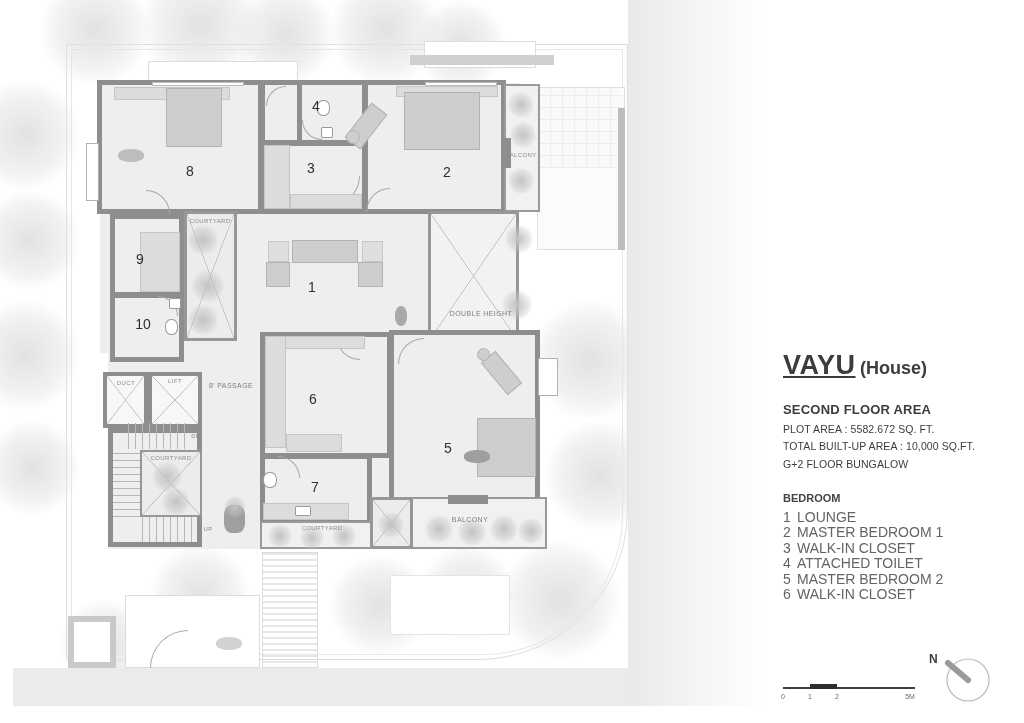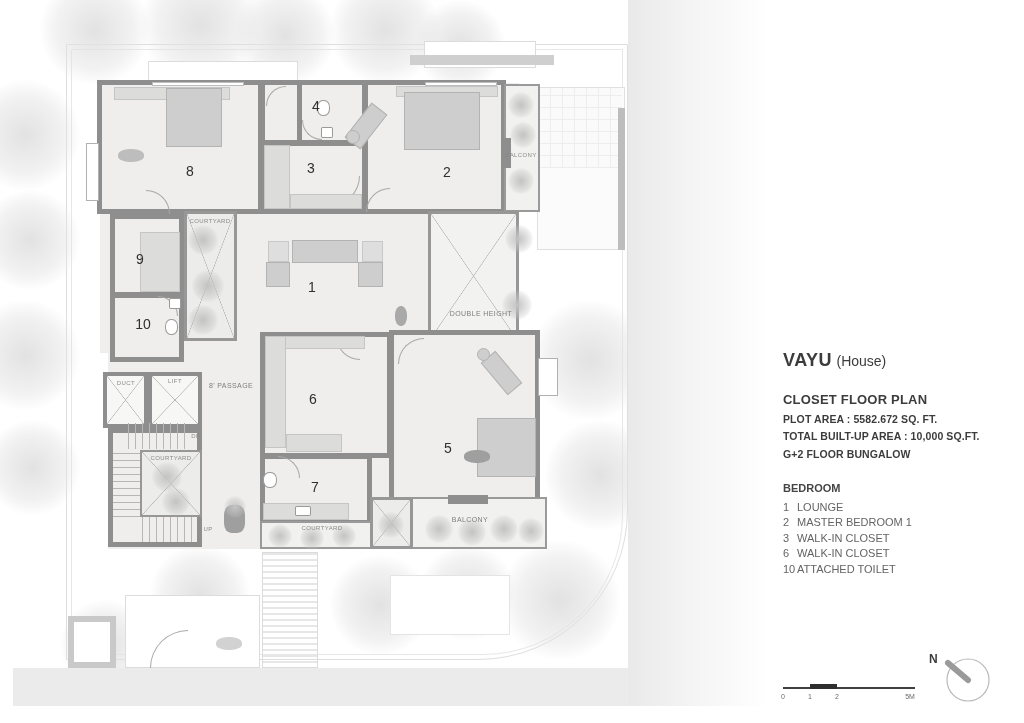--- a/index.html
+++ b/index.html
@@ -34,26 +34,26 @@
   .grid{background-image:
      repeating-linear-gradient(0deg,#ededed 0 1px,transparent 1px 12px),
      repeating-linear-gradient(90deg,#ededed 0 1px,transparent 1px 12px);background-color:#fafafa;}
   
   .rn{position:absolute;transform:translate(-50%,-50%);font-size:14px;color:#2f2f2f;}
   .lbl{position:absolute;transform:translate(-50%,-50%);font-size:6px;color:#8a8a8a;
        letter-spacing:.4px;white-space:nowrap;}
   .lbl-md{font-size:7px;color:#7d7d7d;}
   
   .panel{position:absolute;left:783px;top:350px;width:235px;color:#3c3c3c;}
-  .ttl{font-size:18px;font-weight:bold;letter-spacing:.5px;}
-  .ttl-sfx{font-size:14px;font-weight:normal;}
+  .ttl{font-size:27px;font-weight:bold;letter-spacing:.5px;text-decoration:underline;}
+  .ttl-sfx{font-size:18px;font-weight:bold;}
   .planname{font-size:13px;font-weight:bold;margin-top:21px;letter-spacing:.2px;}
-  .infoline{font-size:10.5px;font-weight:bold;margin-top:5.5px;letter-spacing:.1px;}
+  .infoline{font-size:10.5px;font-weight:normal;margin-top:5.5px;letter-spacing:.1px;}
   .legendttl{font-size:11px;font-weight:bold;margin-top:22px;color:#454545;}
-  .lrow{font-size:11px;color:#646464;height:15.6px;line-height:15.6px;white-space:nowrap;}
+  .lrow{font-size:14px;color:#646464;height:15.6px;line-height:15.6px;white-space:nowrap;}
   .lnum{display:inline-block;min-width:14px;}
   .fade{background:linear-gradient(90deg,#e9e9e9 0%,#f3f3f3 40%,#ffffff 100%);}
   .sb-lbl{position:absolute;font-size:7px;color:#6a6a6a;transform:translateX(-50%);}
   .north{position:absolute;font-size:12px;font-weight:bold;color:#3c3c3c;}
 </style>
 </head>
 <body>
 
 <div class="sheet">
 
@@ -236,31 +236,32 @@
   <span class="lbl" style="left:322px;top:528px;">COURTYARD</span>
   <span class="lbl lbl-md" style="left:470px;top:519px;">BALCONY</span>
 
   <div class="abs fade" style="left:628px;top:0px;width:140px;height:706px;"></div>
 
   <div class="panel">
     <div>
       <span class="ttl">VAYU</span>
       <span class="ttl-sfx">(House)</span>
     </div>
-    <div class="planname">CLOSET FLOOR PLAN</div>
+    <div class="planname">SECOND FLOOR AREA</div>
     <div class="infoline">PLOT AREA :  5582.672 SQ. FT.</div>
     <div class="infoline">TOTAL BUILT-UP AREA : 10,000 SQ.FT.</div>
     <div class="infoline">G+2 FLOOR BUNGALOW</div>
     <div class="legendttl">BEDROOM</div>
     <div style="margin-top:6px;">
       <div class="lrow"><span class="lnum">1</span><span>LOUNGE</span></div>
       <div class="lrow"><span class="lnum">2</span><span>MASTER BEDROOM 1</span></div>
       <div class="lrow"><span class="lnum">3</span><span>WALK-IN CLOSET</span></div>
+      <div class="lrow"><span class="lnum">4</span><span>ATTACHED TOILET</span></div>
+      <div class="lrow"><span class="lnum">5</span><span>MASTER BEDROOM 2</span></div>
       <div class="lrow"><span class="lnum">6</span><span>WALK-IN CLOSET</span></div>
-      <div class="lrow"><span class="lnum">10</span><span>ATTACHED TOILET</span></div>
     </div>
   </div>
 
   <div>
     <div class="abs" style="left:783px;top:687px;width:132px;height:2px;background:#3f3f3f;"></div>
     <div class="abs" style="left:810px;top:684px;width:27px;height:5px;background:#2e2e2e;"></div>
     <span class="sb-lbl" style="left:783px;top:693px;">0</span>
     <span class="sb-lbl" style="left:810px;top:693px;">1</span>
     <span class="sb-lbl" style="left:837px;top:693px;">2</span>
     <span class="sb-lbl" style="left:910px;top:693px;">5M</span>

